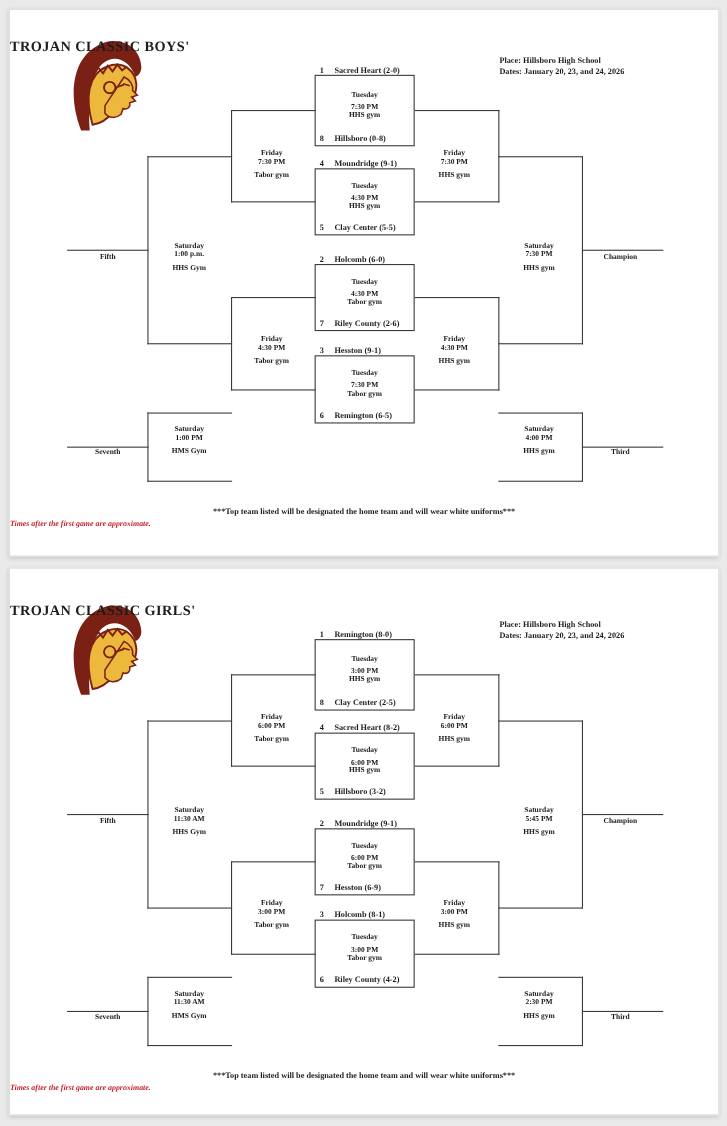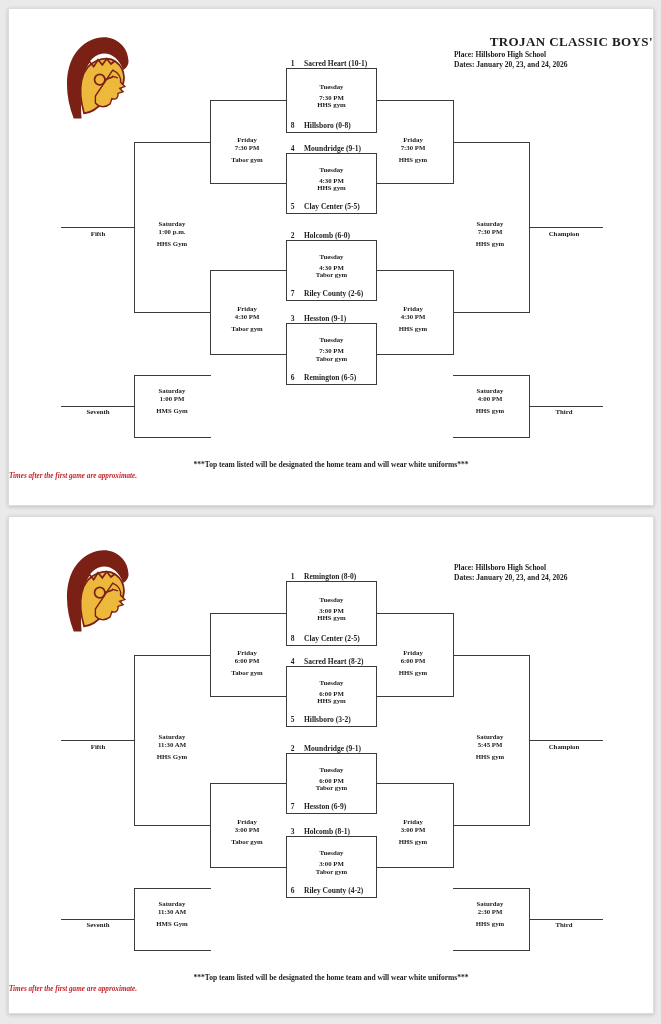--- a/index.html
+++ b/index.html
@@ -14,21 +14,21 @@
     position:absolute;left:8px;width:646px;height:498px;
     background:#ffffff;border:1px solid #dcdcdc;box-sizing:border-box;
     box-shadow:0 1px 4px rgba(0,0,0,.18);
   }
   .card.boys{top:8px;}
   .card.girls{top:516px;}
   .broot{position:absolute;left:0;top:0;right:0;bottom:0;}
   .girls .broot{top:5px;}
 
   .logo{position:absolute;left:50px;top:24px;width:78px;height:88px;}
-  .title{position:absolute;left:0;right:0;top:25px;text-align:right;
+  .title{position:absolute;left:0;right:0;top:25px;text-align:left;
     font-size:13px;font-weight:bold;letter-spacing:.4px;}
   .meta{position:absolute;left:445px;top:41px;font-size:7.5px;font-weight:bold;line-height:10px;white-space:nowrap;}
 
   .ln{position:absolute;background:#3b3b3b;}
   .ln.h{height:1px;}
   .ln.v{width:1px;}
 
   .gb{position:absolute;left:277px;width:91px;box-sizing:border-box;
     border:1px solid #3b3b3b;}
   .g0{top:59px;height:65px;}
@@ -86,21 +86,21 @@
 
     <div class="title">TROJAN CLASSIC BOYS'</div>
     <div class="meta">
       <div>Place: Hillsboro High School</div>
       <div>Dates: January 20, 23, and 24, 2026</div>
     </div>
 
     <div class="gb g0">
       <div class="team team-top">
           <span class="seed">1</span>
-          <span>Sacred Heart (10-1)</span>
+          <span>Sacred Heart (2-0)</span>
         </div>
       <div class="ginfo">
         <div class="gday">Tuesday</div>
         <div>7:30 PM</div>
         <div>HHS gym</div>
       </div>
       <div class="team team-bottom">
           <span class="seed">8</span>
           <span>Hillsboro (0-8)</span>
         </div>
@@ -245,20 +245,21 @@
         <path d="M17,98 C3,62 7,22 36,8 C59,-3 79,12 80,30 C81,35 78,40 74,42 C69,27 57,20 46,24 C30,30 23,55 26,98 Z" fill="#7b2015"></path>
         <path d="M29,92 C21,64 24,39 44,31 C62,24 74,36 75,50 C75,60 70,66 63,68 L61,75 L50,79 C44,87 36,91 29,92 Z" fill="#ecb93d" stroke="#7b2015" stroke-width="2"></path>
         <polyline points="30,40 35,32 40,38 45,30 50,36 55,29 60,35 65,31" fill="none" stroke="#7b2015" stroke-width="2"></polyline>
         <path d="M62,42 C69,45 72,51 71,56 L76,61 L70,63 L74,67 L68,69 C69,73 66,77 61,75 L59,81 C53,86 46,85 42,80 L42,72 Z" fill="#ecb93d" stroke="#7b2015" stroke-width="1.6"></path>
         <circle cx="47" cy="53" r="6" fill="none" stroke="#7b2015" stroke-width="2"></circle>
         <path d="M53,53 L62,50" stroke="#7b2015" stroke-width="2"></path>
         <path d="M61,49 l7,2" stroke="#7b2015" stroke-width="1.6"></path>
       </svg>
     </div>
 
+    <div class="title">TROJAN CLASSIC GIRLS'</div>
     <div class="meta">
       <div>Place: Hillsboro High School</div>
       <div>Dates: January 20, 23, and 24, 2026</div>
     </div>
 
     <div class="gb g0">
       <div class="team team-top">
           <span class="seed">1</span>
           <span>Remington (8-0)</span>
         </div>

